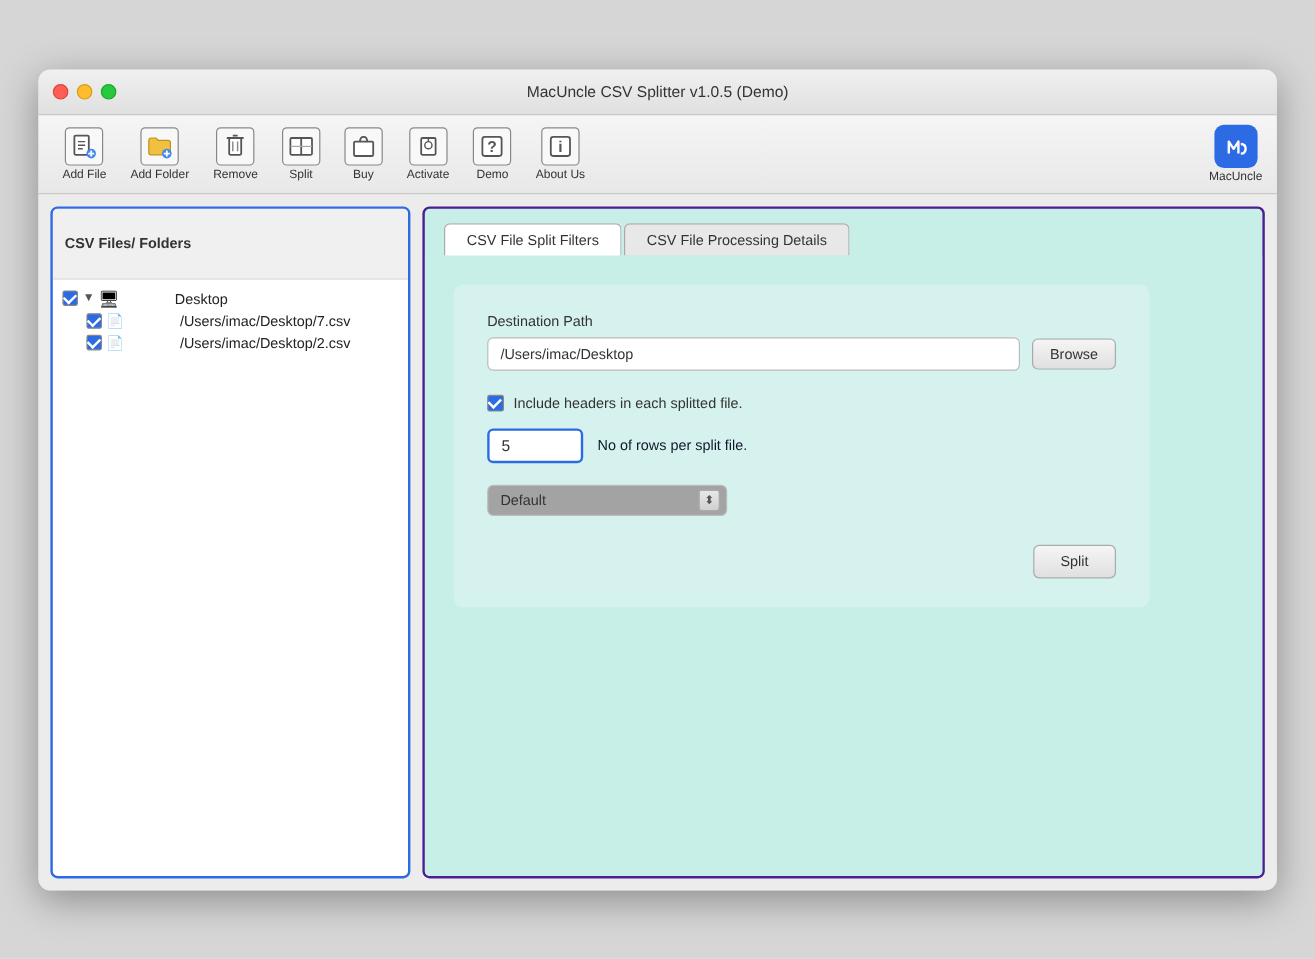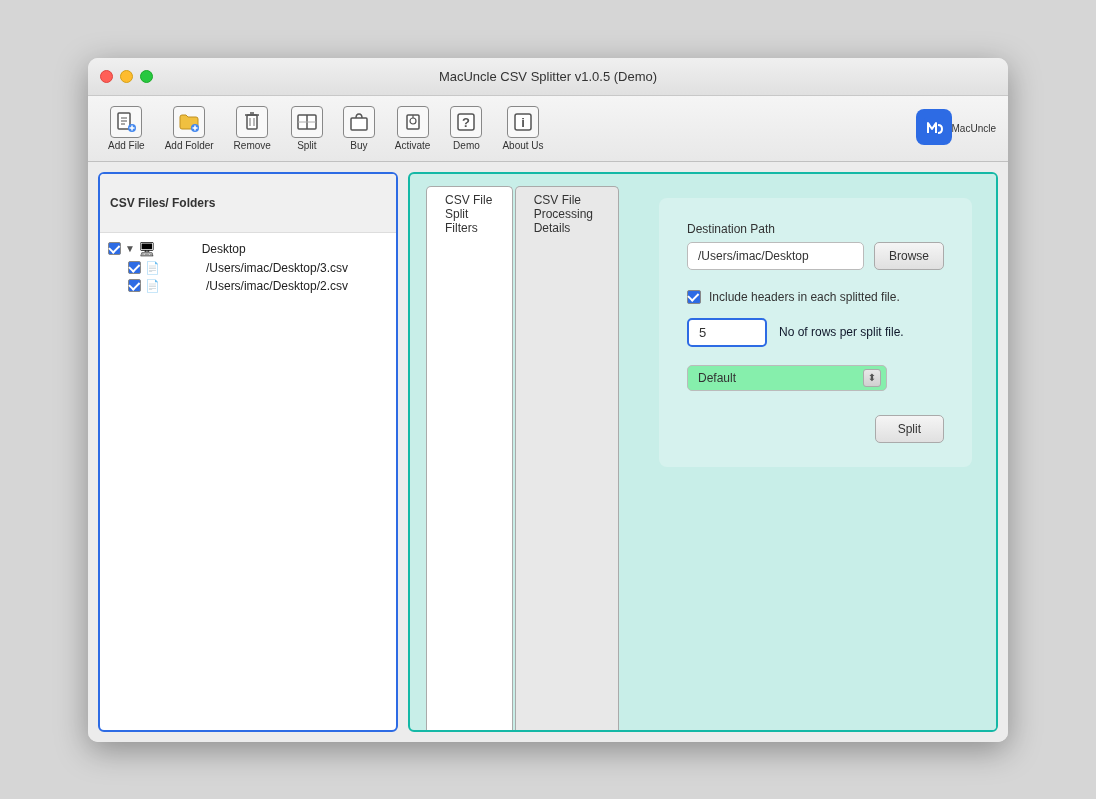--- a/index.html
+++ b/index.html
@@ -6,21 +6,21 @@
     body {
       background: #d6d6d6;
       font-family: -apple-system, BlinkMacSystemFont, "Helvetica Neue", Arial, sans-serif;
       font-size: 12px;
       display: flex;
       justify-content: center;
       align-items: center;
       min-height: 100vh;
     }
     .window {
-      width: 920px;
+      width: 1032px;
       background: #ececec;
       border-radius: 10px;
       box-shadow: 0 8px 32px rgba(0,0,0,0.35);
       overflow: hidden;
     }
     
     .titlebar {
       background: linear-gradient(to bottom, #f0f0f0, #e0e0e0);
       height: 38px;
       display: flex;
@@ -84,21 +84,21 @@
       font-size: 16px;
     }
     .toolbar-label {
       font-size: 10px;
       color: #333;
       white-space: nowrap;
     }
     .toolbar-spacer { flex: 1; }
     .macuncle-btn {
       display: flex;
-      flex-direction: row;
+      flex-direction: column;
       align-items: center;
       cursor: pointer;
     }
     .macuncle-icon {
       width: 36px;
       height: 36px;
       border-radius: 8px;
       background: #2d6be4;
       display: flex;
       align-items: center;
@@ -179,27 +179,27 @@
       font-size: 12px;
       color: #5588ee;
     }
     .tree-item-label { color: #222; padding-left: 42px; }
     .tree-child {
       padding-left: 28px;
     }
     
     .right-panel {
       flex: 1;
-      border: 2px solid #14b8a6;
+      border: 2px solid #4c1d95;
       border-radius: 6px;
       background: #c8eee8;
       margin-left: 10px;
       overflow: hidden;
       display: flex;
-      flex-direction: row;
+      flex-direction: column;
     }
     .tabs-bar {
       display: flex;
       padding: 12px 16px 0;
       gap: 2px;
     }
     .tab {
       padding: 6px 18px;
       border: 1px solid #aaa;
       border-bottom: none;
@@ -231,20 +231,21 @@
       margin-bottom: 20px;
     }
     .form-label {
       font-size: 12px;
       color: #333;
       margin-bottom: 6px;
       display: block;
     }
     .path-row {
       display: flex;
+      align-items: center;
       gap: 10px;
     }
     .path-input {
       flex: 1;
       padding: 6px 10px;
       border: 1px solid #bbb;
       border-radius: 5px;
       background: #fff;
       font-size: 12px;
       color: #333;
@@ -316,21 +317,21 @@
     }
     .encoding-select-wrapper {
       position: relative;
       width: 200px;
     }
     .encoding-select {
       width: 100%;
       padding: 5px 28px 5px 10px;
       border: 1px solid #bbb;
       border-radius: 5px;
-      background: #86efac;
+      background: #a3a3a3;
       font-size: 12px;
       color: #333;
       appearance: none;
       cursor: pointer;
     }
     .select-arrow {
       position: absolute;
       right: 6px;
       top: 50%;
       transform: translateY(-50%);
@@ -482,21 +483,21 @@
         <div class="tree-item">
           <div class="tree-checkbox checked"></div>
           <span class="tree-arrow">▼</span>
           <span class="tree-folder-icon">🖥</span>
           <span class="tree-item-label">Desktop</span>
         </div>
 
         <div class="tree-item tree-child">
           <div class="tree-checkbox checked"></div>
           <span class="tree-file-icon">📄</span>
-          <span class="tree-item-label">/Users/imac/Desktop/3.csv</span>
+          <span class="tree-item-label">/Users/imac/Desktop/7.csv</span>
         </div>
         <div class="tree-item tree-child">
           <div class="tree-checkbox checked"></div>
           <span class="tree-file-icon">📄</span>
           <span class="tree-item-label">/Users/imac/Desktop/2.csv</span>
         </div>
       </div>
     </div>
 
     <div class="right-panel">

